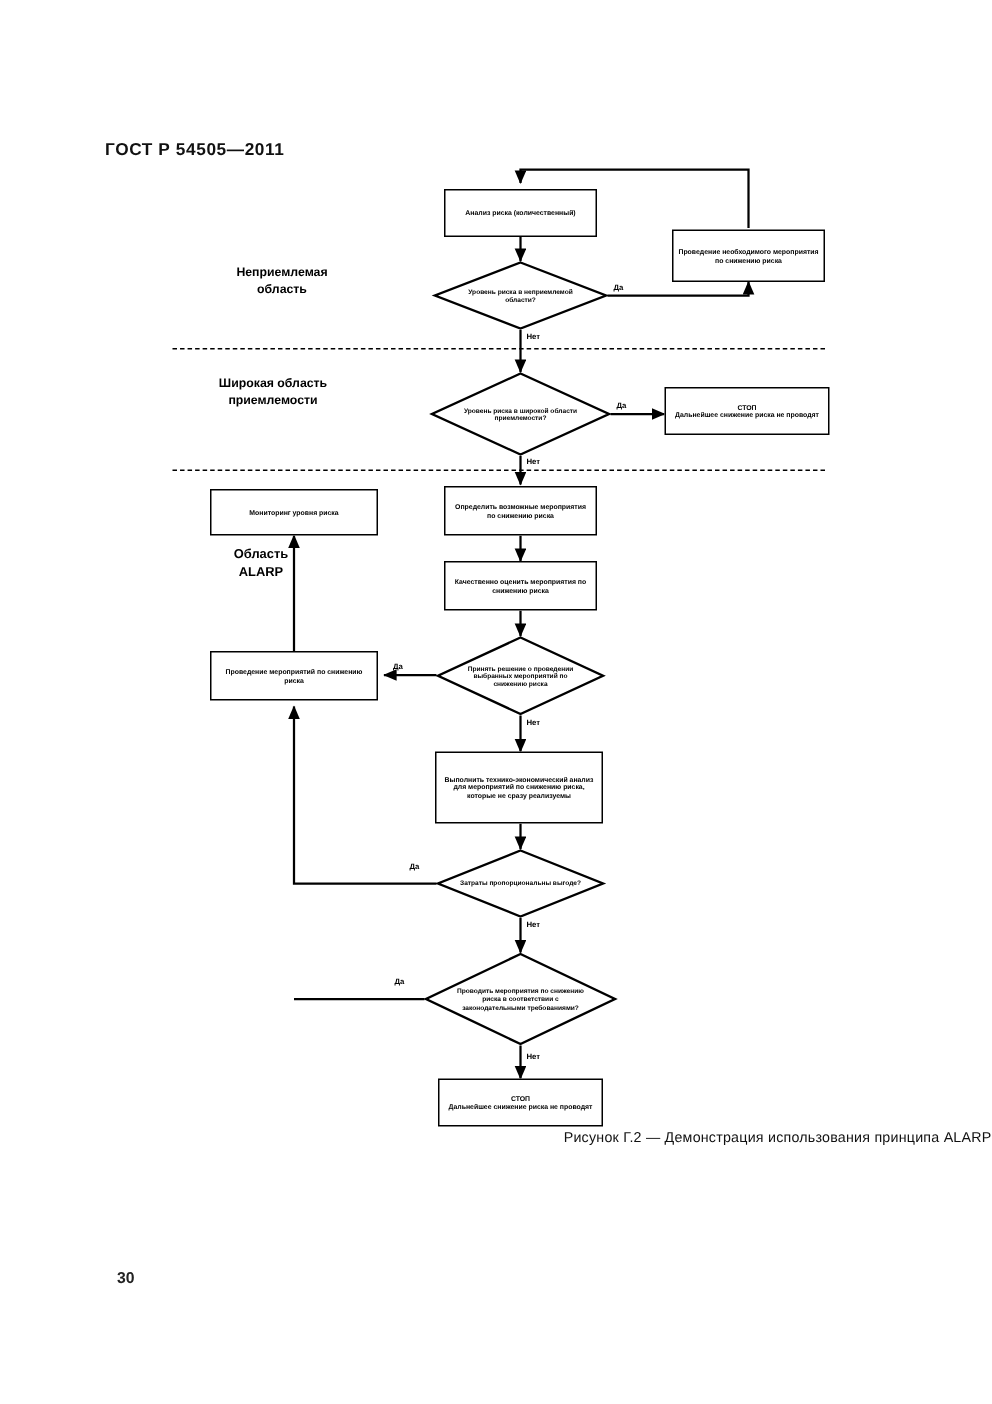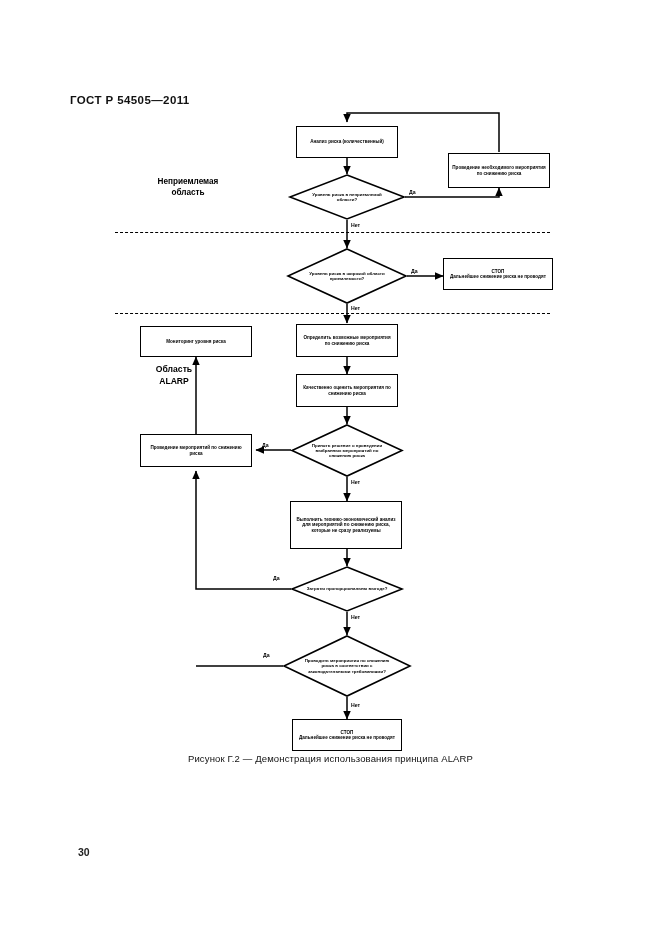--- a/index.html
+++ b/index.html
@@ -39,21 +39,21 @@
     font-size: 10.5px;
     color: #222;
     font-weight: bold;
   }
 
   .figure-caption {
     position: absolute;
     left: 0;
     right: 0;
     top: 753px;
-    text-align: center;
+    text-align: right;
     font-size: 9.5px;
     color: #111;
     letter-spacing: 0.15px;
   }
 
   
   .chart {
     position: absolute;
     left: 0;
     top: 16px;
@@ -189,20 +189,24 @@
     </svg>
 
     <div class="sep" style="left:115px; top:216px; width:435px;"></div>
     <div class="sep" style="left:115px; top:297px; width:435px;"></div>
 
     <div class="region-label" style="left:128px; top:160px; width:120px;">
       <div>Неприемлемая</div>
       <div>область</div>
     </div>
 
+    <div class="region-label" style="left:112px; top:234px; width:140px;">
+      <div>Широкая область</div>
+      <div>приемлемости</div>
+    </div>
 
     <div class="region-label alarp" style="left:126px; top:348px; width:96px;">
       <div>Область</div>
       <div>ALARP</div>
     </div>
 
     <div class="node box" style="left:296px; top:110px; width:102px; height:32px;">Анализ риска (количественный)</div>
 
     <div class="node box" style="left:448px; top:137px; width:102px; height:35px;">Проведение необходимого мероприятия по снижению риска</div>
 

